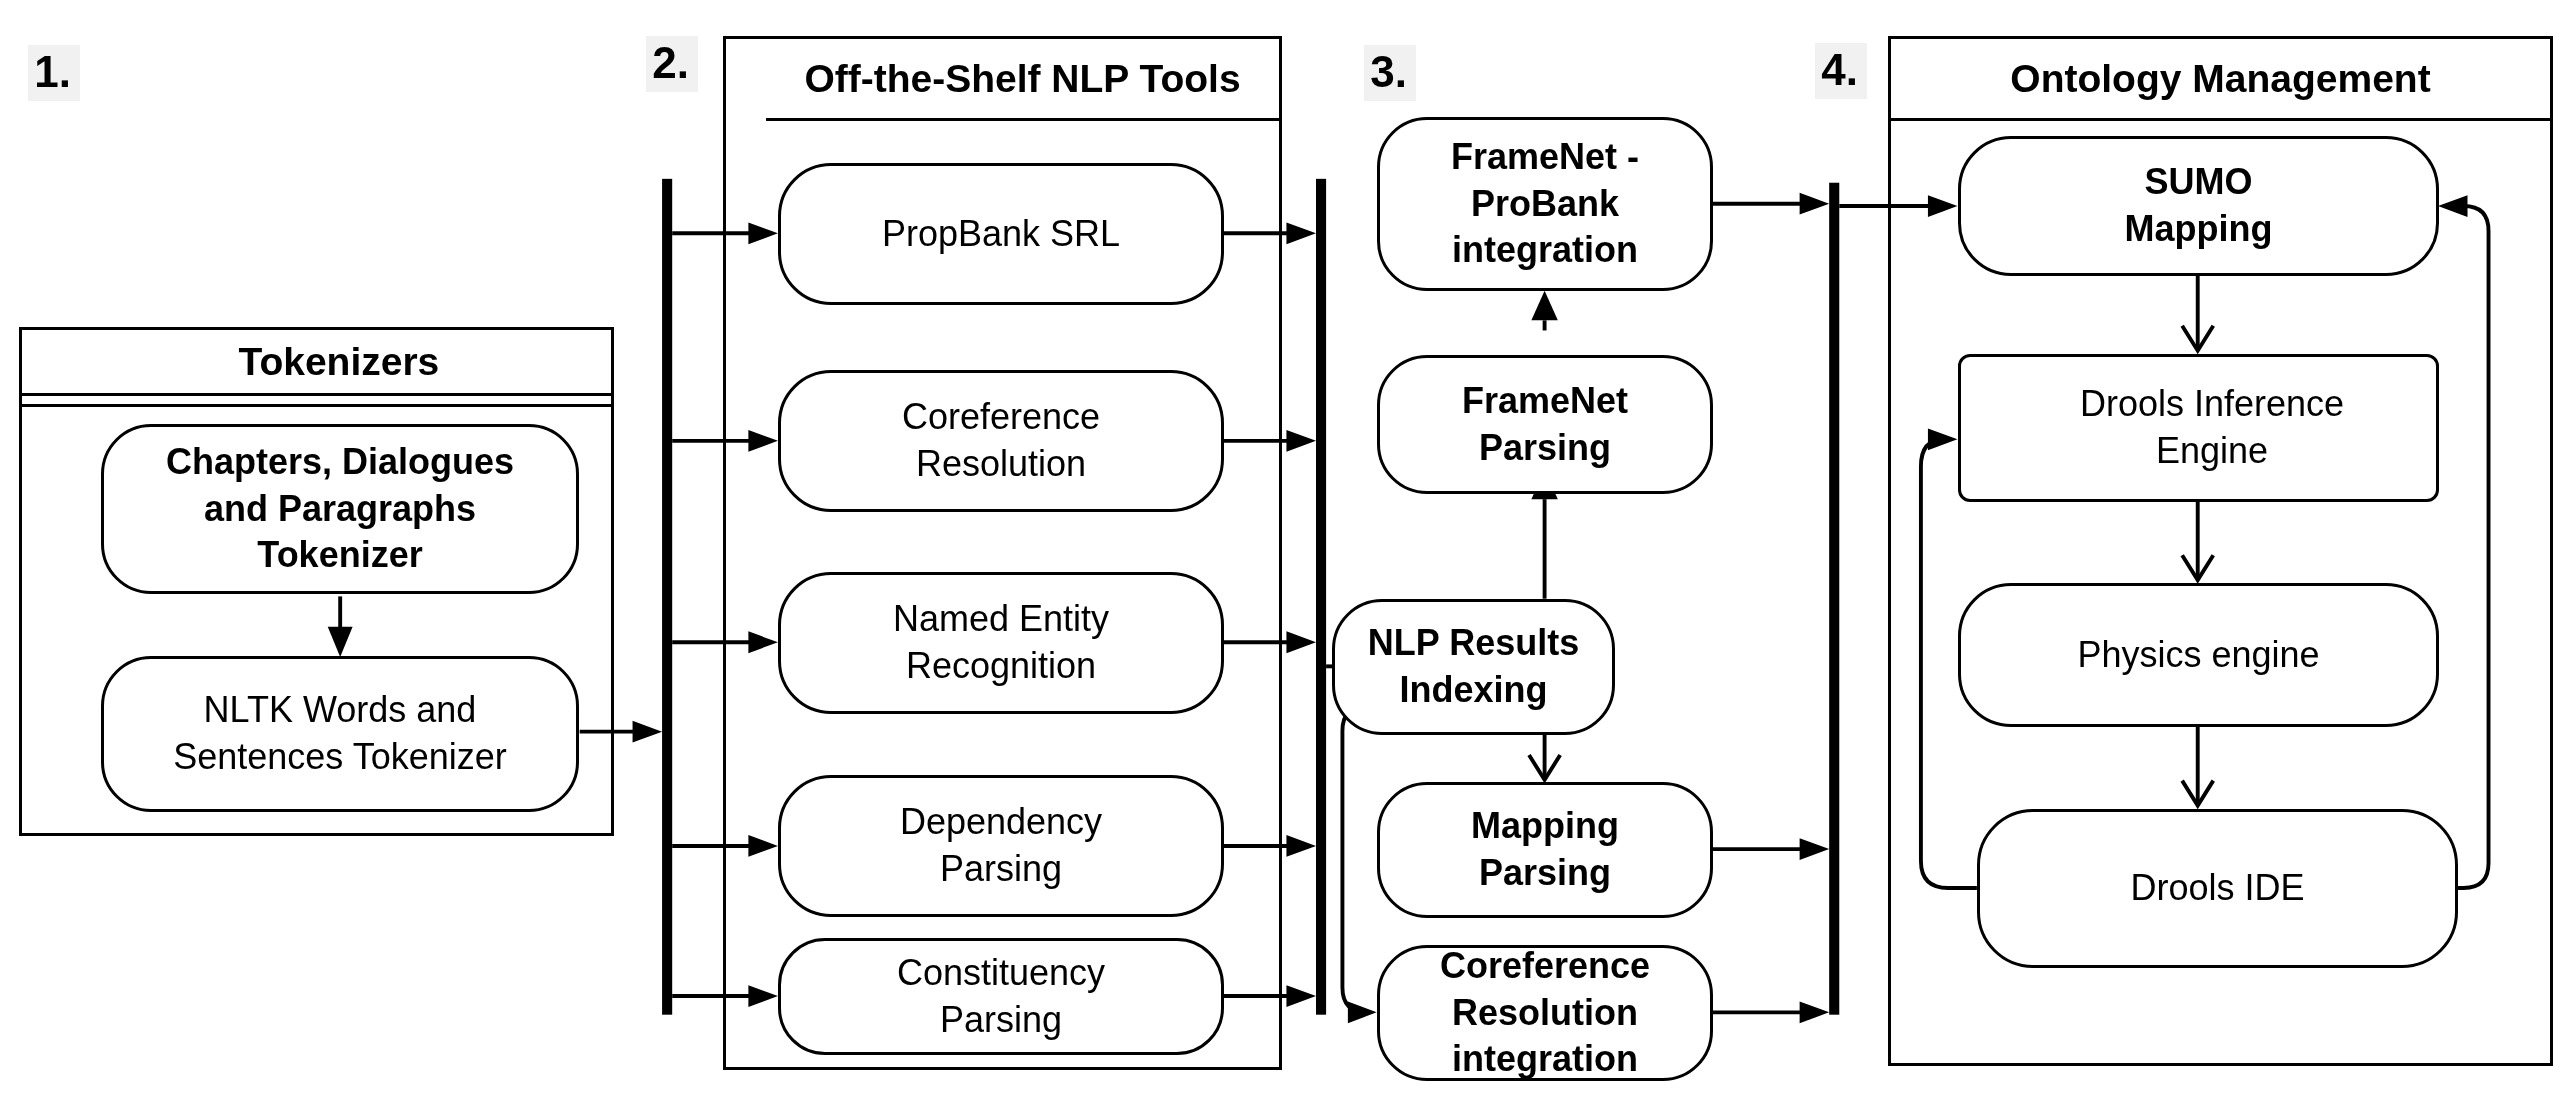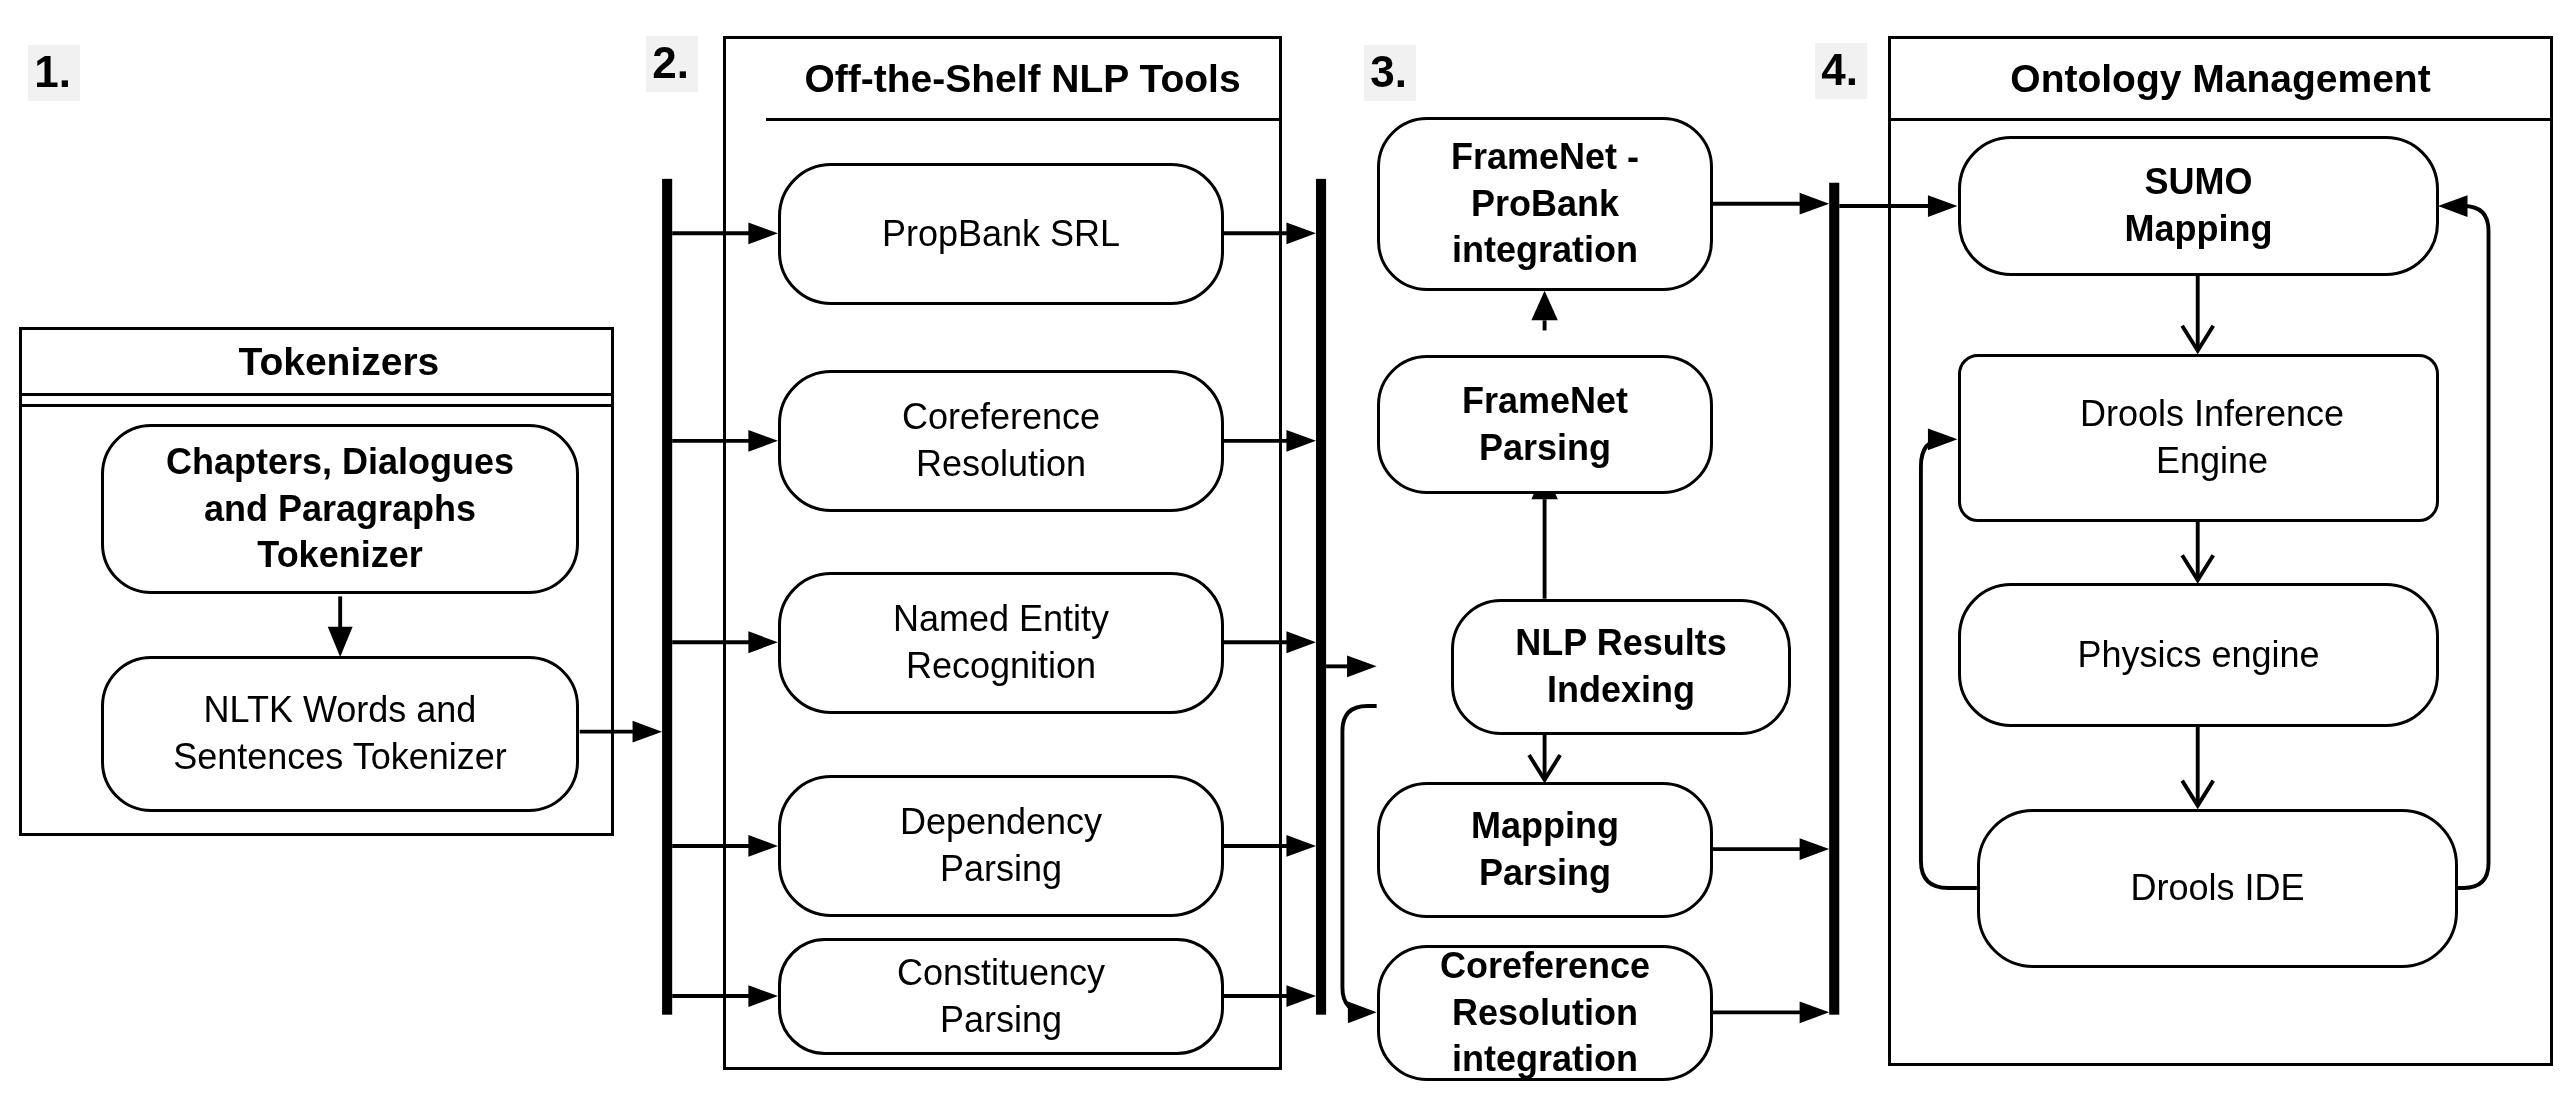--- a/index.html
+++ b/index.html
@@ -156,32 +156,32 @@
   <div class="node" style="left:778px;top:775px;width:446px;height:142px;border-radius:53px;">Dependency
 Parsing</div>
   <div class="node" style="left:778px;top:938px;width:446px;height:117px;border-radius:47px;">Constituency
 Parsing</div>
 
   <div class="node bold" style="left:1377px;top:117px;width:336px;height:174px;border-radius:50px;">FrameNet -
 ProBank
 integration</div>
   <div class="node bold" style="left:1377px;top:331px;width:336px;height:139px;border-radius:50px;margin-top:24px;">FrameNet
 Parsing</div>
-  <div class="node bold" style="left:1451px;top:599px;width:340px;height:136px;border-radius:50px;">NLP Results
+  <div class="node bold" style="left:1332px;top:599px;width:283px;height:136px;border-radius:50px;">NLP Results
 Indexing</div>
   <div class="node bold" style="left:1377px;top:782px;width:336px;height:136px;border-radius:50px;">Mapping
 Parsing</div>
   <div class="node bold" style="left:1377px;top:945px;width:336px;height:136px;border-radius:50px;">Coreference
 Resolution
 integration</div>
 
   <div class="section" style="left:1888px;top:36px;width:665px;height:1030px;">
     <div class="section-title" style="height:82px;">Ontology Management</div>
   </div>
   <div class="node bold" style="left:1958px;top:136px;width:481px;height:140px;border-radius:53px;">SUMO
 Mapping</div>
-  <div class="node" style="left:1958px;top:354px;width:481px;height:168px;border-radius:20px;padding-left:27px;">Drools Inference
+  <div class="node" style="left:1958px;top:354px;width:481px;height:148px;border-radius:12px;padding-left:27px;">Drools Inference
 Engine</div>
   <div class="node" style="left:1958px;top:583px;width:481px;height:144px;border-radius:53px;">Physics engine</div>
   <div class="node" style="left:1977px;top:809px;width:481px;height:159px;border-radius:56px;">Drools IDE</div>
 
 </div>
 
 
 </body></html>

